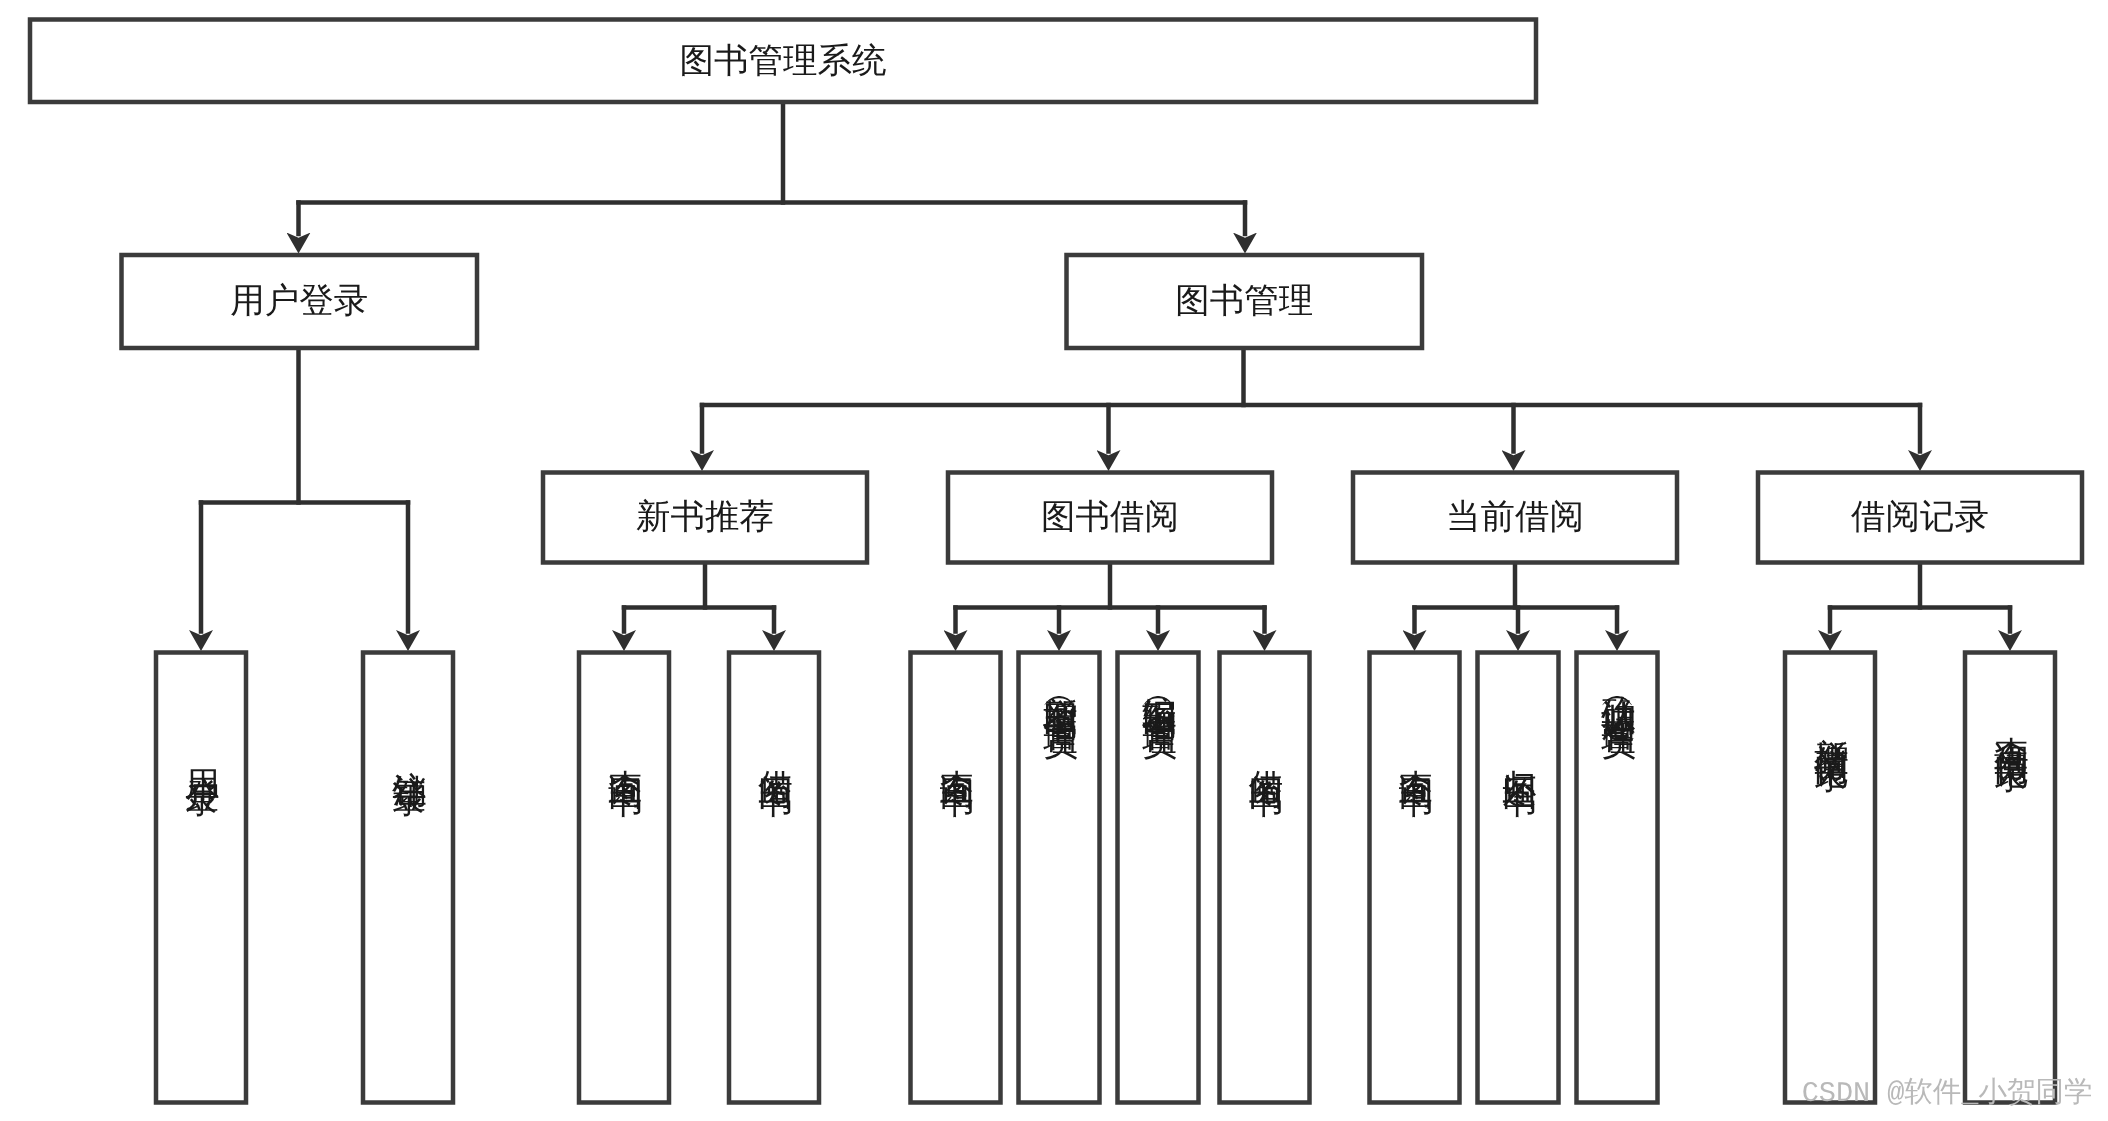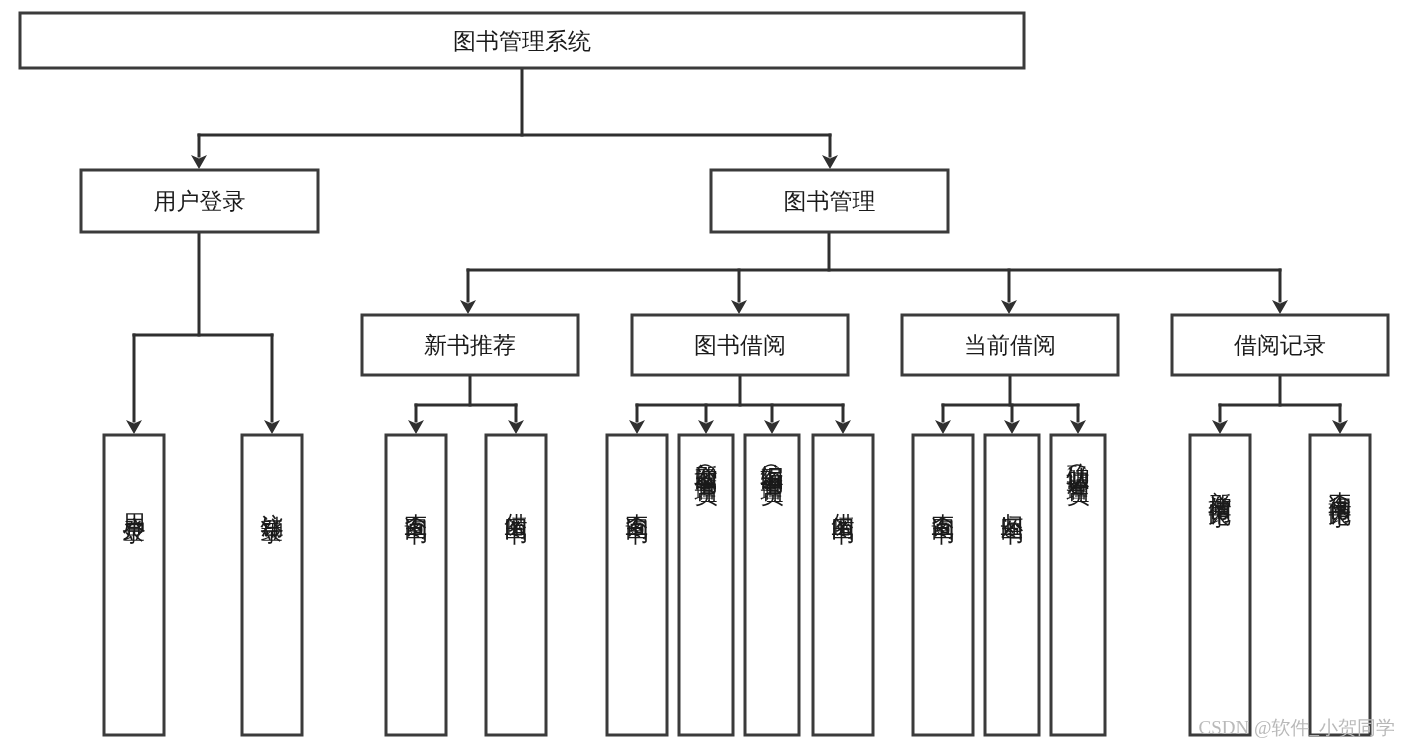--- a/index.html
+++ b/index.html
@@ -60,21 +60,21 @@
     font-size: 23px;
     line-height: 1.18;
     color: #1a1a1a;
     letter-spacing: 3px;
     white-space: nowrap;
   }
   .watermark {
     position: absolute;
     right: 10px;
     bottom: 6px;
-    font-family: Liberation Serif, serif;
+    font-family: Liberation Mono, monospace;
     font-size: 19px;
     color: #b9b9b9;
     white-space: nowrap;
     pointer-events: none;
   }
 </style>
 </head>
 <body>
 
 <svg id="diagram" viewBox="0 0 1405 747">

